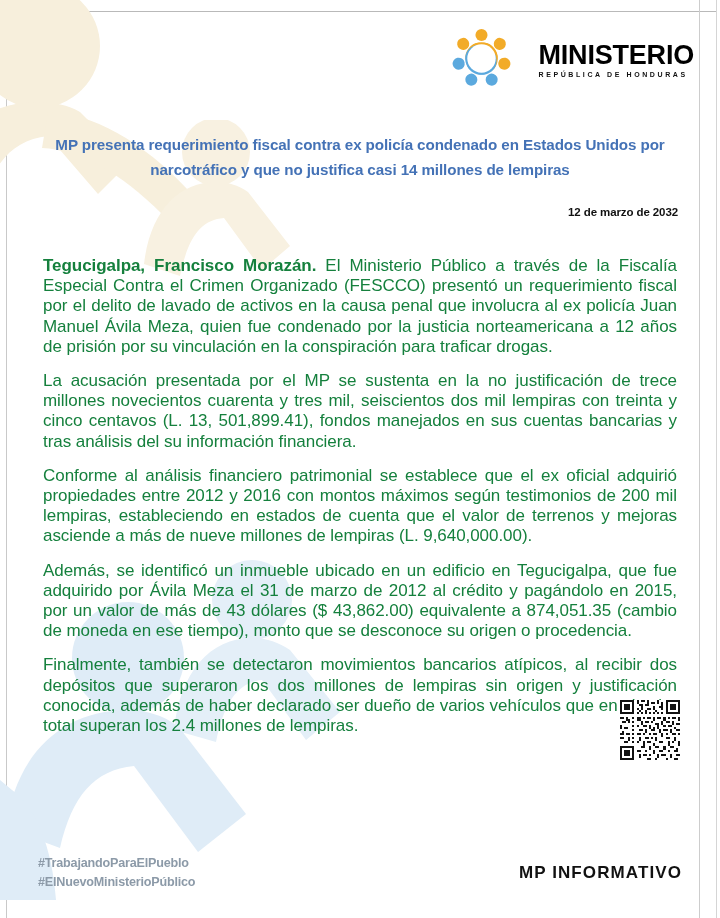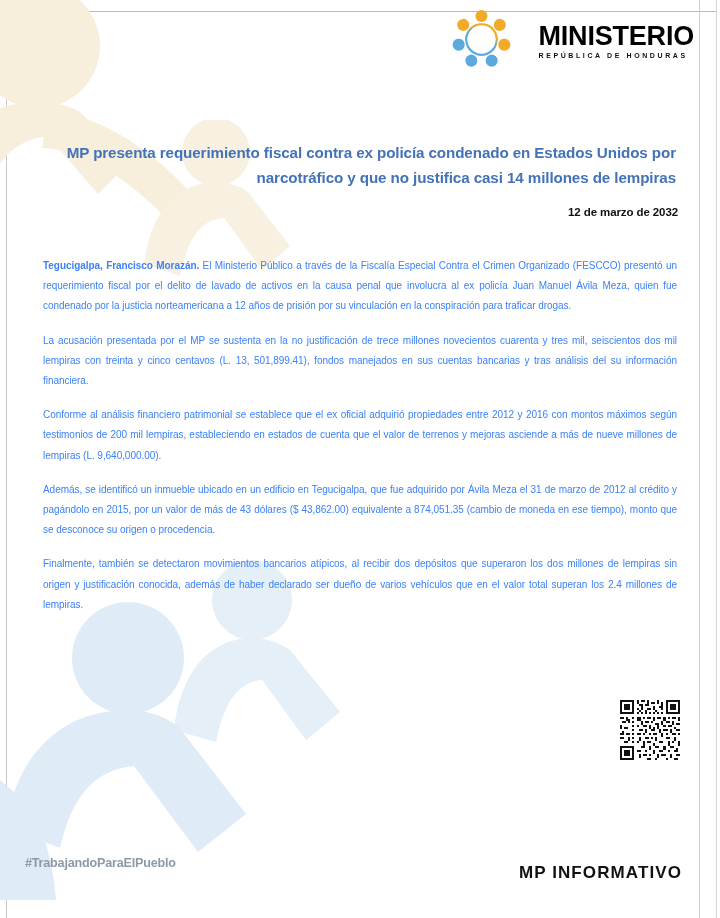--- a/index.html
+++ b/index.html
@@ -76,21 +76,21 @@
     left: 120px;
     top: 120px;
     width: 190px;
     height: 200px;
   }
 
   
   .logo-block {
     position: absolute;
     right: 26px;
-    top: 4px;
+    top: 23px;
     display: flex;
     align-items: center;
     gap: 21px;
   }
   .logo-mark {
     width: 71px;
     height: 71px;
     flex: none;
   }
   .logo-words {
@@ -113,22 +113,22 @@
     letter-spacing: 2.6px;
     color: #111111;
     margin-top: 3px;
   }
 
   
   .doc-title {
     position: absolute;
     left: 44px;
     right: 44px;
-    top: 140px;
-    text-align: right;
+    top: 132px;
+    text-align: center;
     color: #4472b6;
     font-size: 15.2px;
     font-weight: 700;
     line-height: 25px;
     letter-spacing: -0.1px;
   }
 
   
   .doc-date {
     position: absolute;
@@ -139,23 +139,23 @@
     color: #111111;
     letter-spacing: -0.1px;
   }
 
   
   .body-copy {
     position: absolute;
     left: 43px;
     right: 43px;
     top: 256px;
-    font-size: 10px;
+    font-size: 17px;
     line-height: 20.2px;
-    color: #3b82f6;
+    color: #15803d;
     text-align: justify;
     letter-spacing: -0.05px;
   }
   .body-copy p {
     margin: 0 0 14px 0;
   }
   .body-copy p:last-child { margin-bottom: 0; }
   .dateline { font-weight: 700; }
 
   
@@ -164,21 +164,21 @@
     left: 620px;
     top: 700px;
     width: 60px;
     height: 60px;
   }
   .qr-wrap svg { display: block; }
 
   
   .footer-band {
     position: absolute;
-    left: 7px;
+    left: 20px;
     right: 20px;
     bottom: 0;
     height: 72px;
   }
   .hashtags {
     position: absolute;
     left: 18px;
     top: 8px;
     color: #8c9aa8;
     font-size: 12.6px;
@@ -439,17 +439,18 @@
           <rect x="17" y="28" width="1" height="1"></rect>
         <rect x="22" y="28" width="1" height="1"></rect>
           <rect x="26" y="28" width="2" height="1"></rect>
       </g>
     </svg>
   </div>
 
   <div class="footer-band">
     <div class="hashtags">
       <span>#TrabajandoParaElPueblo</span>
+      <span>#ElNuevoMinisterioPúblico</span>
     </div>
     <div class="mp-informativo">MP INFORMATIVO</div>
   </div>
 
 </div>
 
 </body></html>

